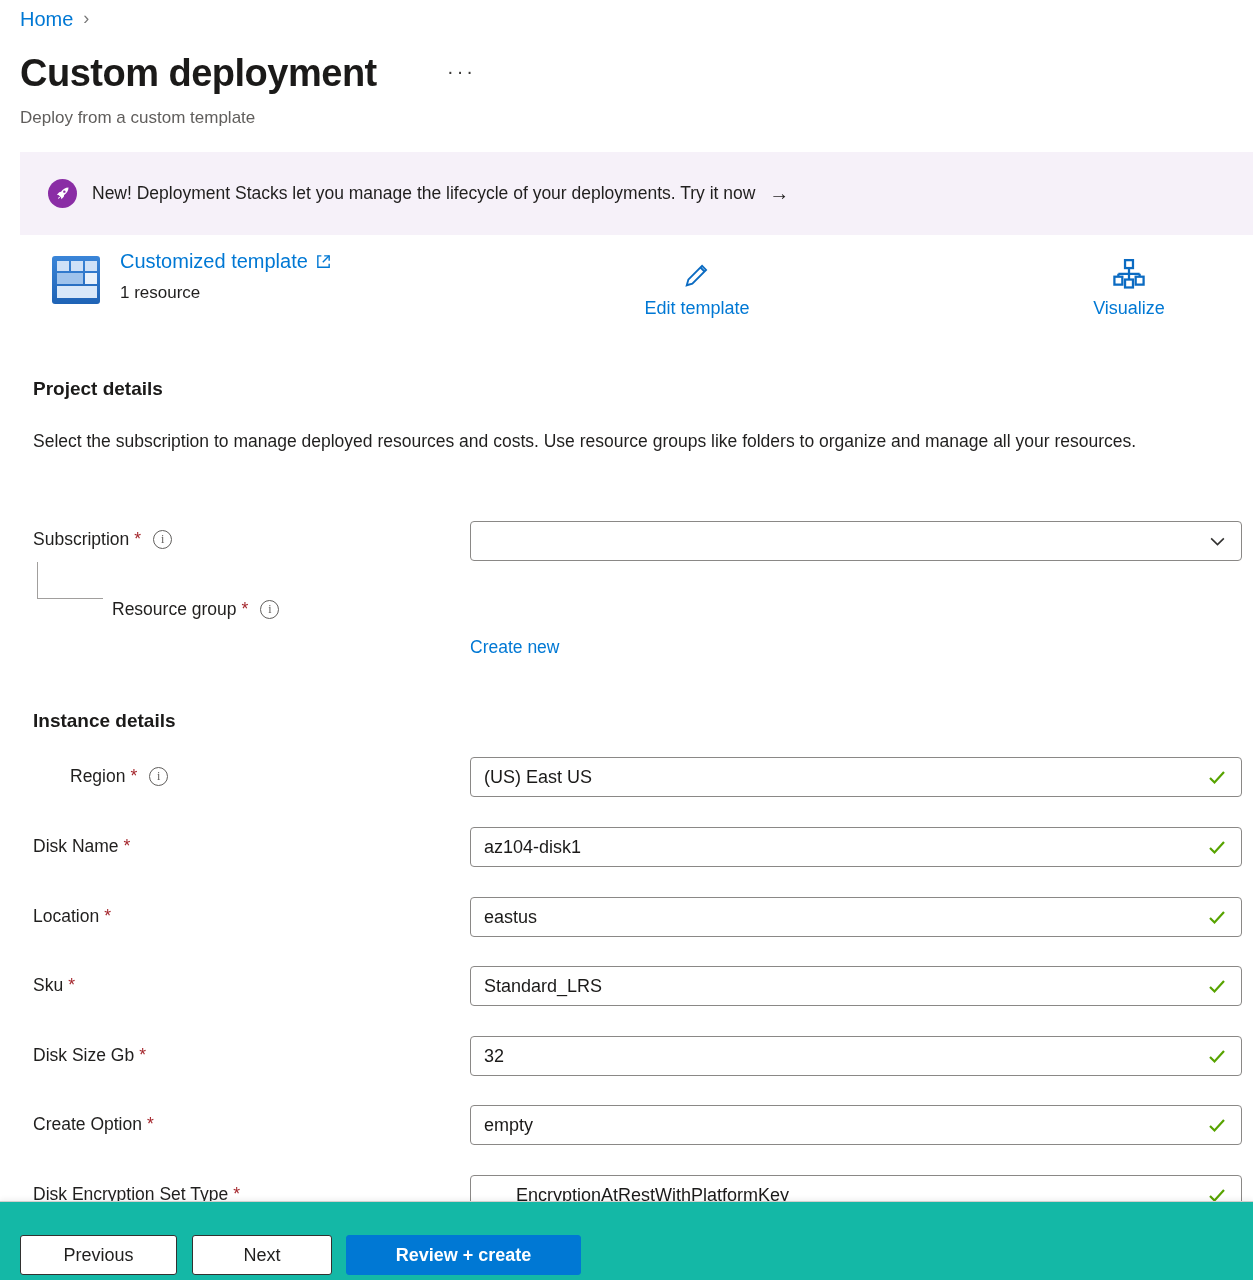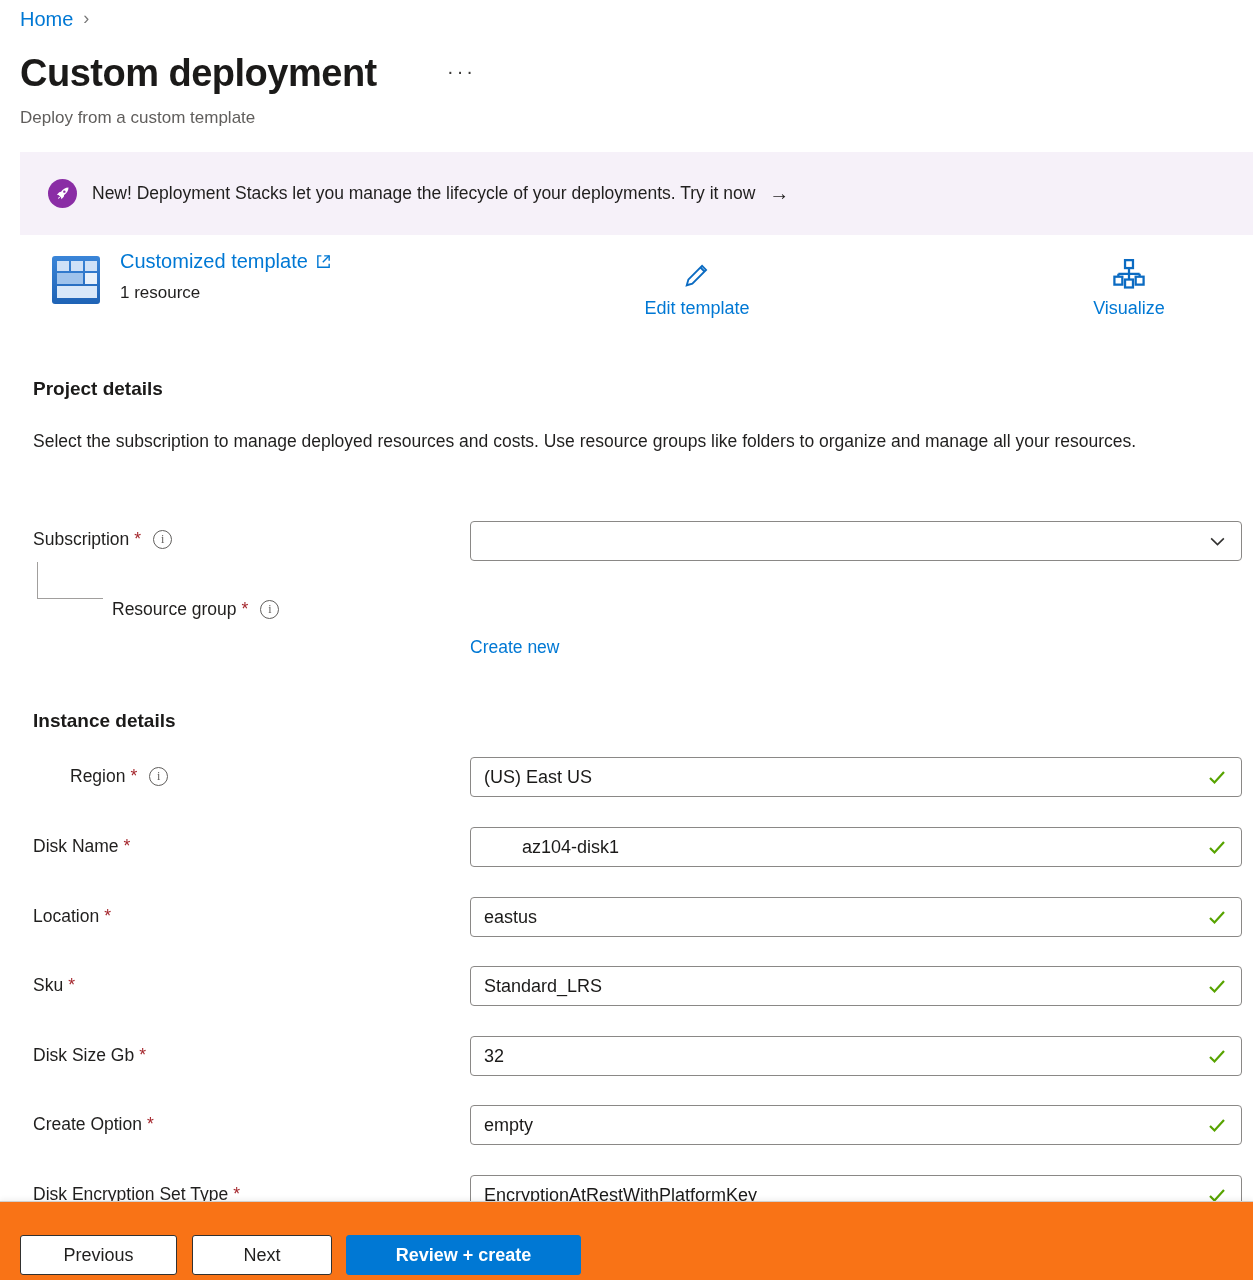--- a/index.html
+++ b/index.html
@@ -58,21 +58,21 @@
   .fieldbox input { flex:1; border:none; outline:none; background:transparent; font-size:18px; color:#1b1a19;
                     padding:0 0 0 13px; font-family:inherit; height:100%; }
   .fieldbox.focus-purple { border:1.5px solid #b069d1; }
   .fieldbox .chev { margin-right:14px; flex:0 0 auto; }
   .fieldbox .check { margin-right:12px; flex:0 0 auto; }
   .connector { position:absolute; left:37px; top:562px; width:66px; height:37px;
                border-left:1px solid #a19f9d; border-bottom:1px solid #a19f9d; }
   .create-new { position:absolute; left:470px; top:637px; font-size:17.5px; color:#0078d4; text-decoration:none; cursor:pointer; }
 
   
-  .footer { position:absolute; left:0; top:1201px; width:1253px; height:79px; background:#f97316;
+  .footer { position:absolute; left:0; top:1201px; width:1253px; height:79px; background:#14b8a6;
             border-top:1px solid #d2d0ce; box-shadow:0 -2px 5px rgba(0,0,0,0.06); }
   .btn { position:absolute; top:33px; height:40px; font-size:18px; border-radius:3px; cursor:pointer;
          font-family:inherit; }
   .btn.ghost { background:#fff; border:1px solid #323130; color:#201f1e; }
   .btn.primary { background:#0078d4; border:1px solid #0078d4; color:#fff; font-weight:700; }
 </style>
 </head>
 <body>
 
 <div class="page">
@@ -170,21 +170,21 @@
       <input readonly="" value="(US) East US" style="">
       <svg class="check" width="24" height="24" viewBox="0 0 24 24" fill="none" stroke="#57a300" stroke-width="2.2">
           <path d="M5 13l4.5 4.5L19 7"></path>
         </svg>
     </div>
 
     <div class="flabel" style="top:836px;">
       <span>Disk Name</span>
       <span class="req">*</span>
     </div>
-    <div class="fieldbox" style="top:827px;padding-left:38px;">
+    <div class="fieldbox" style="top:827px;">
       <input readonly="" value="az104-disk1" style="">
       <svg class="check" width="24" height="24" viewBox="0 0 24 24" fill="none" stroke="#57a300" stroke-width="2.2">
           <path d="M5 13l4.5 4.5L19 7"></path>
         </svg>
     </div>
 
     <div class="flabel" style="top:906px;">
       <span>Location</span>
       <span class="req">*</span>
     </div>
@@ -225,21 +225,21 @@
       <input readonly="" value="empty" style="">
       <svg class="check" width="24" height="24" viewBox="0 0 24 24" fill="none" stroke="#57a300" stroke-width="2.2">
           <path d="M5 13l4.5 4.5L19 7"></path>
         </svg>
     </div>
 
     <div class="flabel" style="top:1184px;">
       <span>Disk Encryption Set Type</span>
       <span class="req">*</span>
     </div>
-    <div class="fieldbox" style="top:1175px;">
+    <div class="fieldbox" style="top:1175px;padding-left:32px;">
       <input readonly="" value="EncryptionAtRestWithPlatformKey" style="">
       <svg class="check" width="24" height="24" viewBox="0 0 24 24" fill="none" stroke="#57a300" stroke-width="2.2">
           <path d="M5 13l4.5 4.5L19 7"></path>
         </svg>
     </div>
 
   </div>
 
   <div class="footer">
     <button class="btn ghost" style="left:20px; width:157px;">Previous</button>

